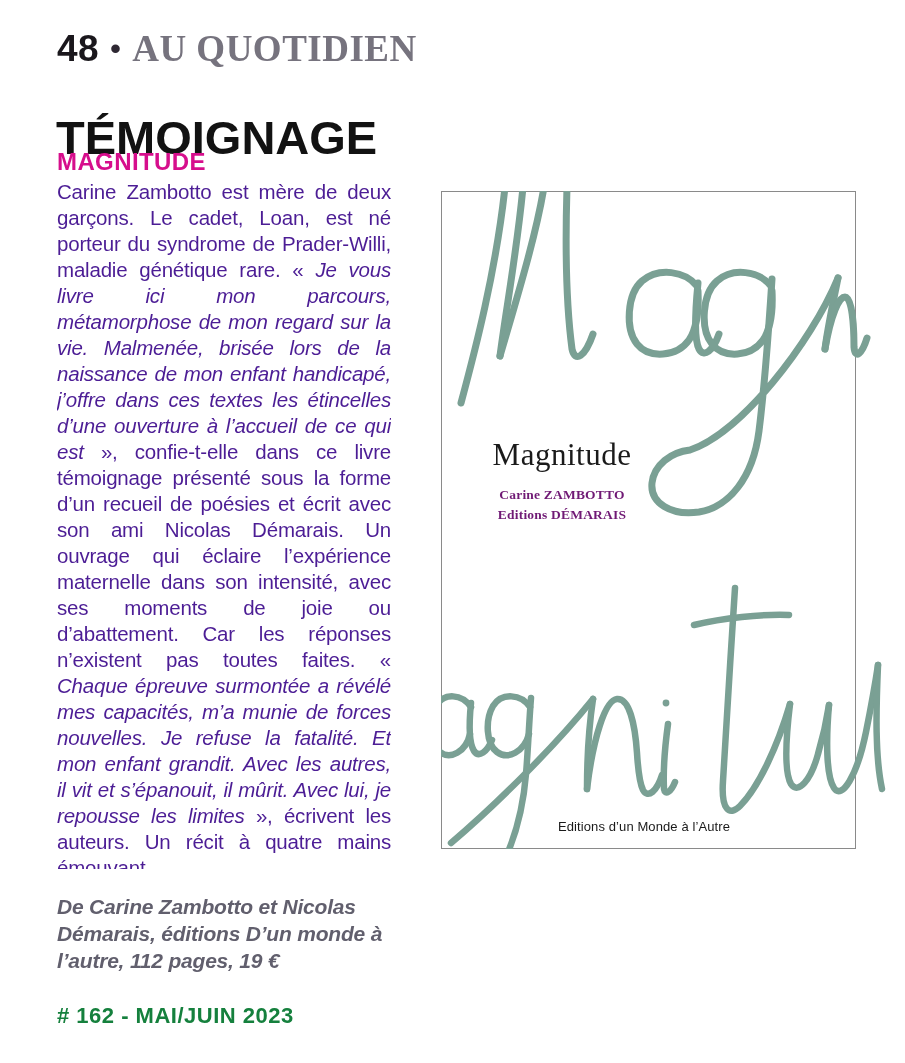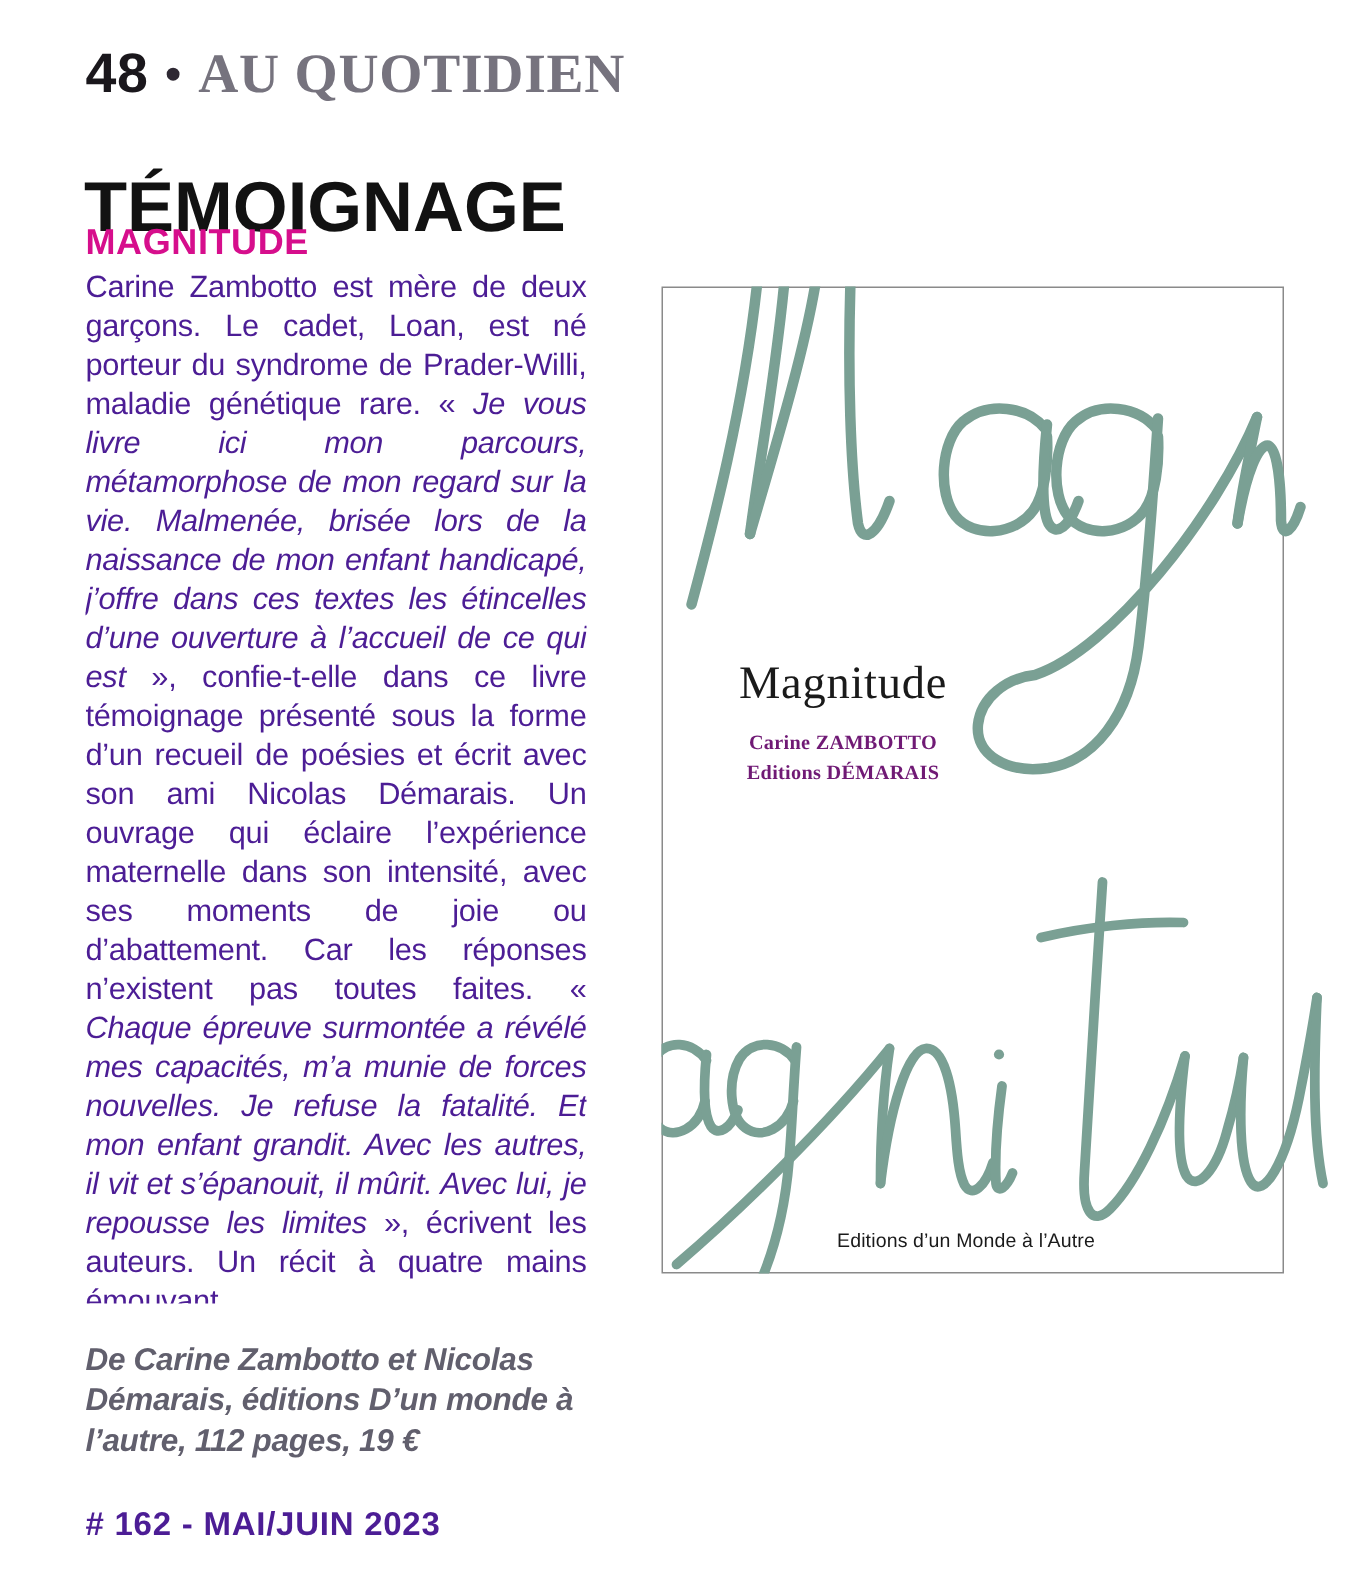--- a/index.html
+++ b/index.html
@@ -34,21 +34,21 @@
   }
   .body-col .it { font-style:italic; }
   
   .credit {
     position:absolute; left:57px; top:893px; width:352px;
     font-style:italic; font-weight:700; color:#615f6d;
     font-size:21px; line-height:27px; letter-spacing:-0.2px;
   }
   .issue {
     position:absolute; left:57px; top:1003px;
-    font-weight:700; font-size:22px; color:#4c1d95; letter-spacing:0.5px;
+    font-weight:700; font-size:22px; color:#15803d; letter-spacing:0.5px;
   }
   
   .cover {
     position:absolute; left:441px; top:191px; width:415px; height:658px;
     background:#ffffff; border:1px solid #8a8a8a;
   }
   .cover svg.script-art { position:absolute; left:-1px; top:-1px; }
   .cover-title {
     position:absolute; left:0; top:245px; width:240px; text-align:center;
     font-family:"Liberation Serif", serif; font-size:31px; color:#1a1a1a; letter-spacing:0.5px;

